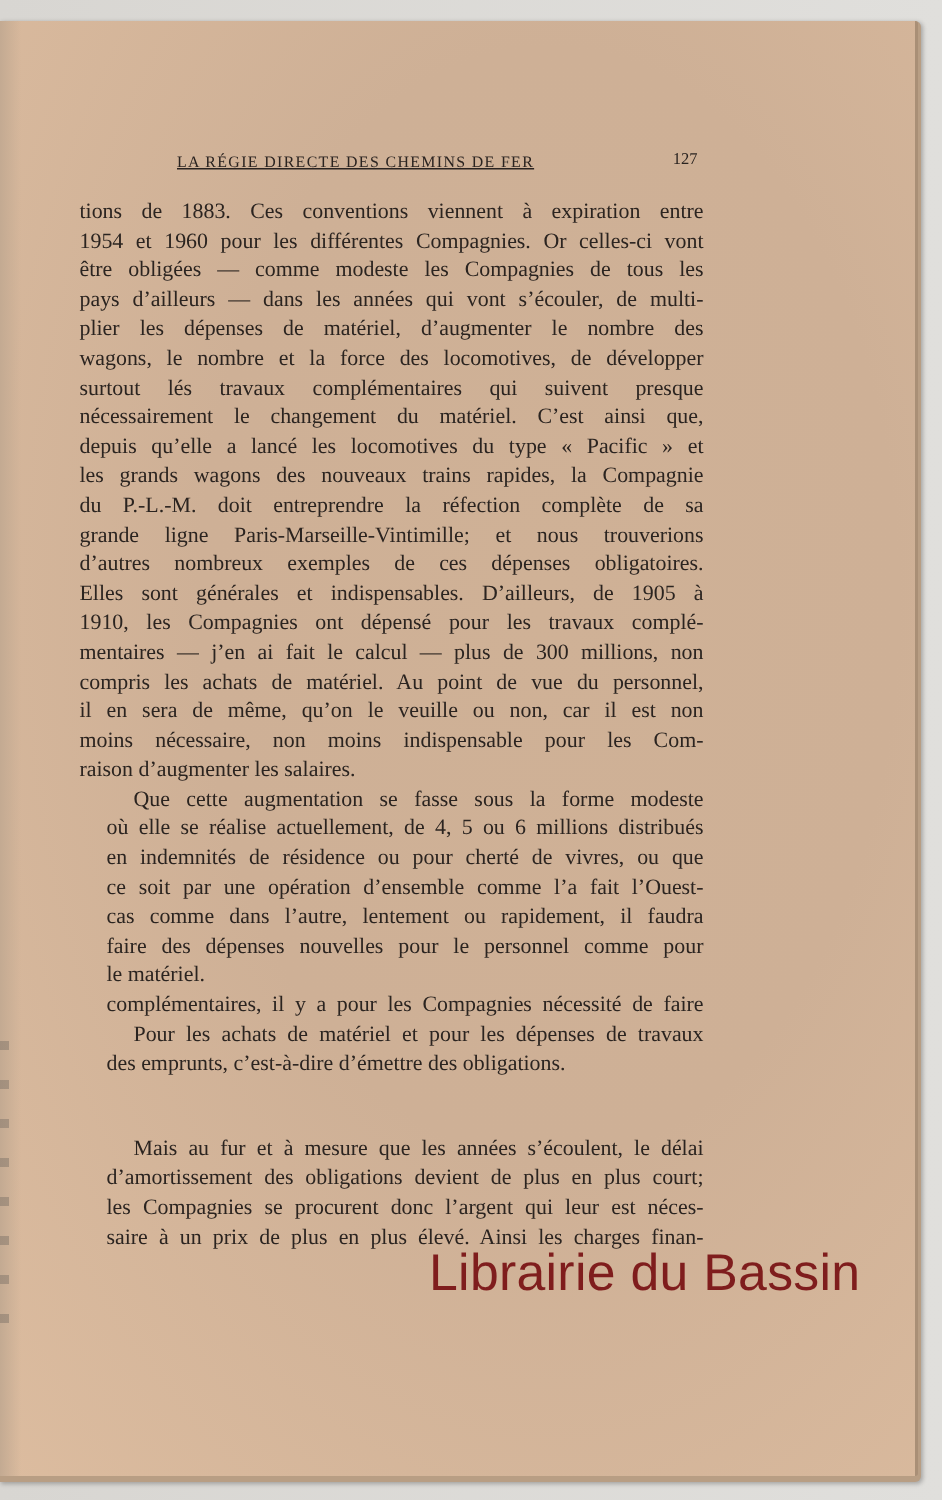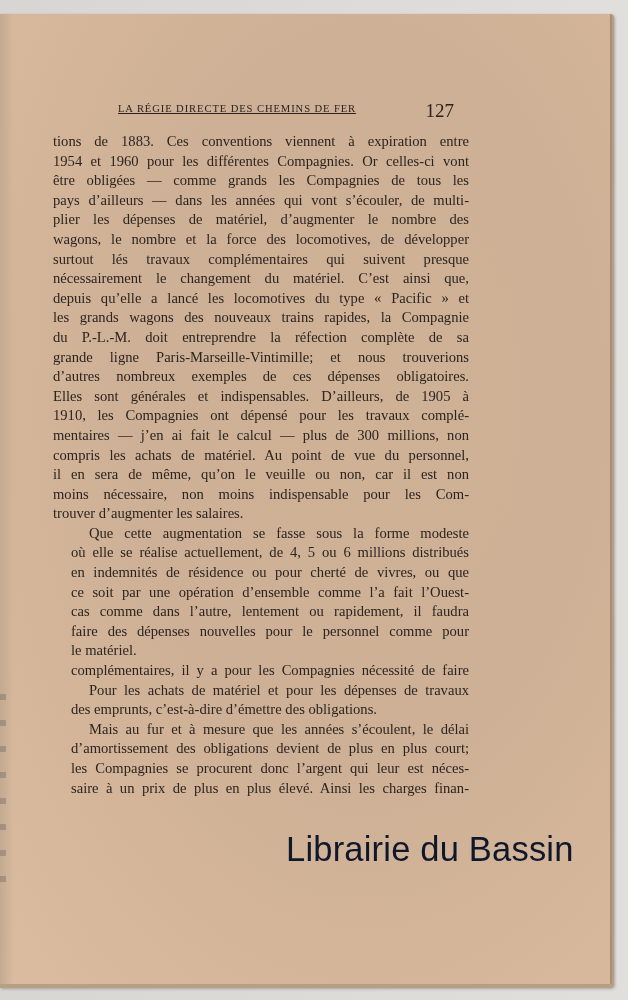--- a/index.html
+++ b/index.html
@@ -61,23 +61,23 @@
       top: 3px;
       font-size: 10.6px;
       letter-spacing: 0.9px;
       color: #2a2320;
       font-variant: small-caps;
       text-transform: uppercase;
       text-decoration: underline;
     }
     .page-number {
       position: absolute;
-      right: 16px;
+      right: 5px;
       top: 0;
-      font-size: 19px;
+      font-size: 11px;
       color: #2a2320;
     }
     .body-text {
       position: absolute;
       left: 53px;
       top: 132px;
       width: 416px;
       color: #2b2420;
       font-size: 14.6px;
       line-height: 19.6px;
@@ -98,21 +98,21 @@
     }
     .line.last {
       text-align-last: left;
     }
     .watermark {
       position: absolute;
       left: 286px;
       top: 830px;
       font-family: "Liberation Sans", "DejaVu Sans", sans-serif;
       font-size: 34.5px;
-      color: #0f172a;
+      color: #7f1d1d;
       letter-spacing: 0.2px;
       white-space: nowrap;
     }
     .gutter-marks {
       position: absolute;
       left: 0;
       top: 680px;
       width: 6px;
       height: 200px;
       background: repeating-linear-gradient(180deg, rgba(120,110,100,0.45) 0 6px, rgba(0,0,0,0) 6px 26px);
@@ -130,54 +130,54 @@
 
 <div class="running-head">
   <span class="running-title">La Régie directe des chemins de fer</span>
   <span class="page-number">127</span>
 </div>
 
 <div class="body-text" id="body-text">
     <p class="para">
       <span class="line">tions de 1883. Ces conventions viennent à expiration entre</span>
       <span class="line">1954 et 1960 pour les différentes Compagnies. Or celles-ci vont</span>
-      <span class="line">être obligées — comme grands les Compagnies de tous les</span>
+      <span class="line">être obligées — comme modeste les Compagnies de tous les</span>
       <span class="line">pays d’ailleurs — dans les années qui vont s’écouler, de multi-</span>
       <span class="line">plier les dépenses de matériel, d’augmenter le nombre des</span>
       <span class="line">wagons, le nombre et la force des locomotives, de développer</span>
       <span class="line">surtout lés travaux complémentaires qui suivent presque</span>
       <span class="line">nécessairement le changement du matériel. C’est ainsi que,</span>
       <span class="line">depuis qu’elle a lancé les locomotives du type « Pacific » et</span>
       <span class="line">les grands wagons des nouveaux trains rapides, la Compagnie</span>
       <span class="line">du P.-L.-M. doit entreprendre la réfection complète de sa</span>
       <span class="line">grande ligne Paris-Marseille-Vintimille; et nous trouverions</span>
       <span class="line">d’autres nombreux exemples de ces dépenses obligatoires.</span>
       <span class="line">Elles sont générales et indispensables. D’ailleurs, de 1905 à</span>
       <span class="line">1910, les Compagnies ont dépensé pour les travaux complé-</span>
       <span class="line">mentaires — j’en ai fait le calcul — plus de 300 millions, non</span>
       <span class="line">compris les achats de matériel. Au point de vue du personnel,</span>
       <span class="line">il en sera de même, qu’on le veuille ou non, car il est non</span>
       <span class="line">moins nécessaire, non moins indispensable pour les Com-</span>
-      <span class="line last">trouver d’augmenter les salaires.</span>
+      <span class="line last">raison d’augmenter les salaires.</span>
     </p>
     <p class="para indent">
       <span class="line" style="padding-left: 18px;">Que cette augmentation se fasse sous la forme modeste</span>
       <span class="line">où elle se réalise actuellement, de 4, 5 ou 6 millions distribués</span>
       <span class="line">en indemnités de résidence ou pour cherté de vivres, ou que</span>
       <span class="line">ce soit par une opération d’ensemble comme l’a fait l’Ouest-</span>
       <span class="line">cas comme dans l’autre, lentement ou rapidement, il faudra</span>
       <span class="line">faire des dépenses nouvelles pour le personnel comme pour</span>
       <span class="line last">le matériel.</span>
     </p>
     <p class="para indent">
       <span class="line">complémentaires, il y a pour les Compagnies nécessité de faire</span>
       <span class="line" style="padding-left: 18px;">Pour les achats de matériel et pour les dépenses de travaux</span>
       <span class="line last">des emprunts, c’est-à-dire d’émettre des obligations.</span>
     </p>
     <p class="para indent">
-      <span class="line" style="padding-left: 18px;">Mais au fur et à mesure que les années s’écoulent, le délai</span>
+      <span class="line" style="padding-left: 18px; margin-top: 37px;">Mais au fur et à mesure que les années s’écoulent, le délai</span>
       <span class="line">d’amortissement des obligations devient de plus en plus court;</span>
       <span class="line">les Compagnies se procurent donc l’argent qui leur est néces-</span>
       <span class="line">saire à un prix de plus en plus élevé. Ainsi les charges finan-</span>
     </p>
   </div>
 
 <div class="watermark">Librairie du Bassin</div>
 
 </body></html>

